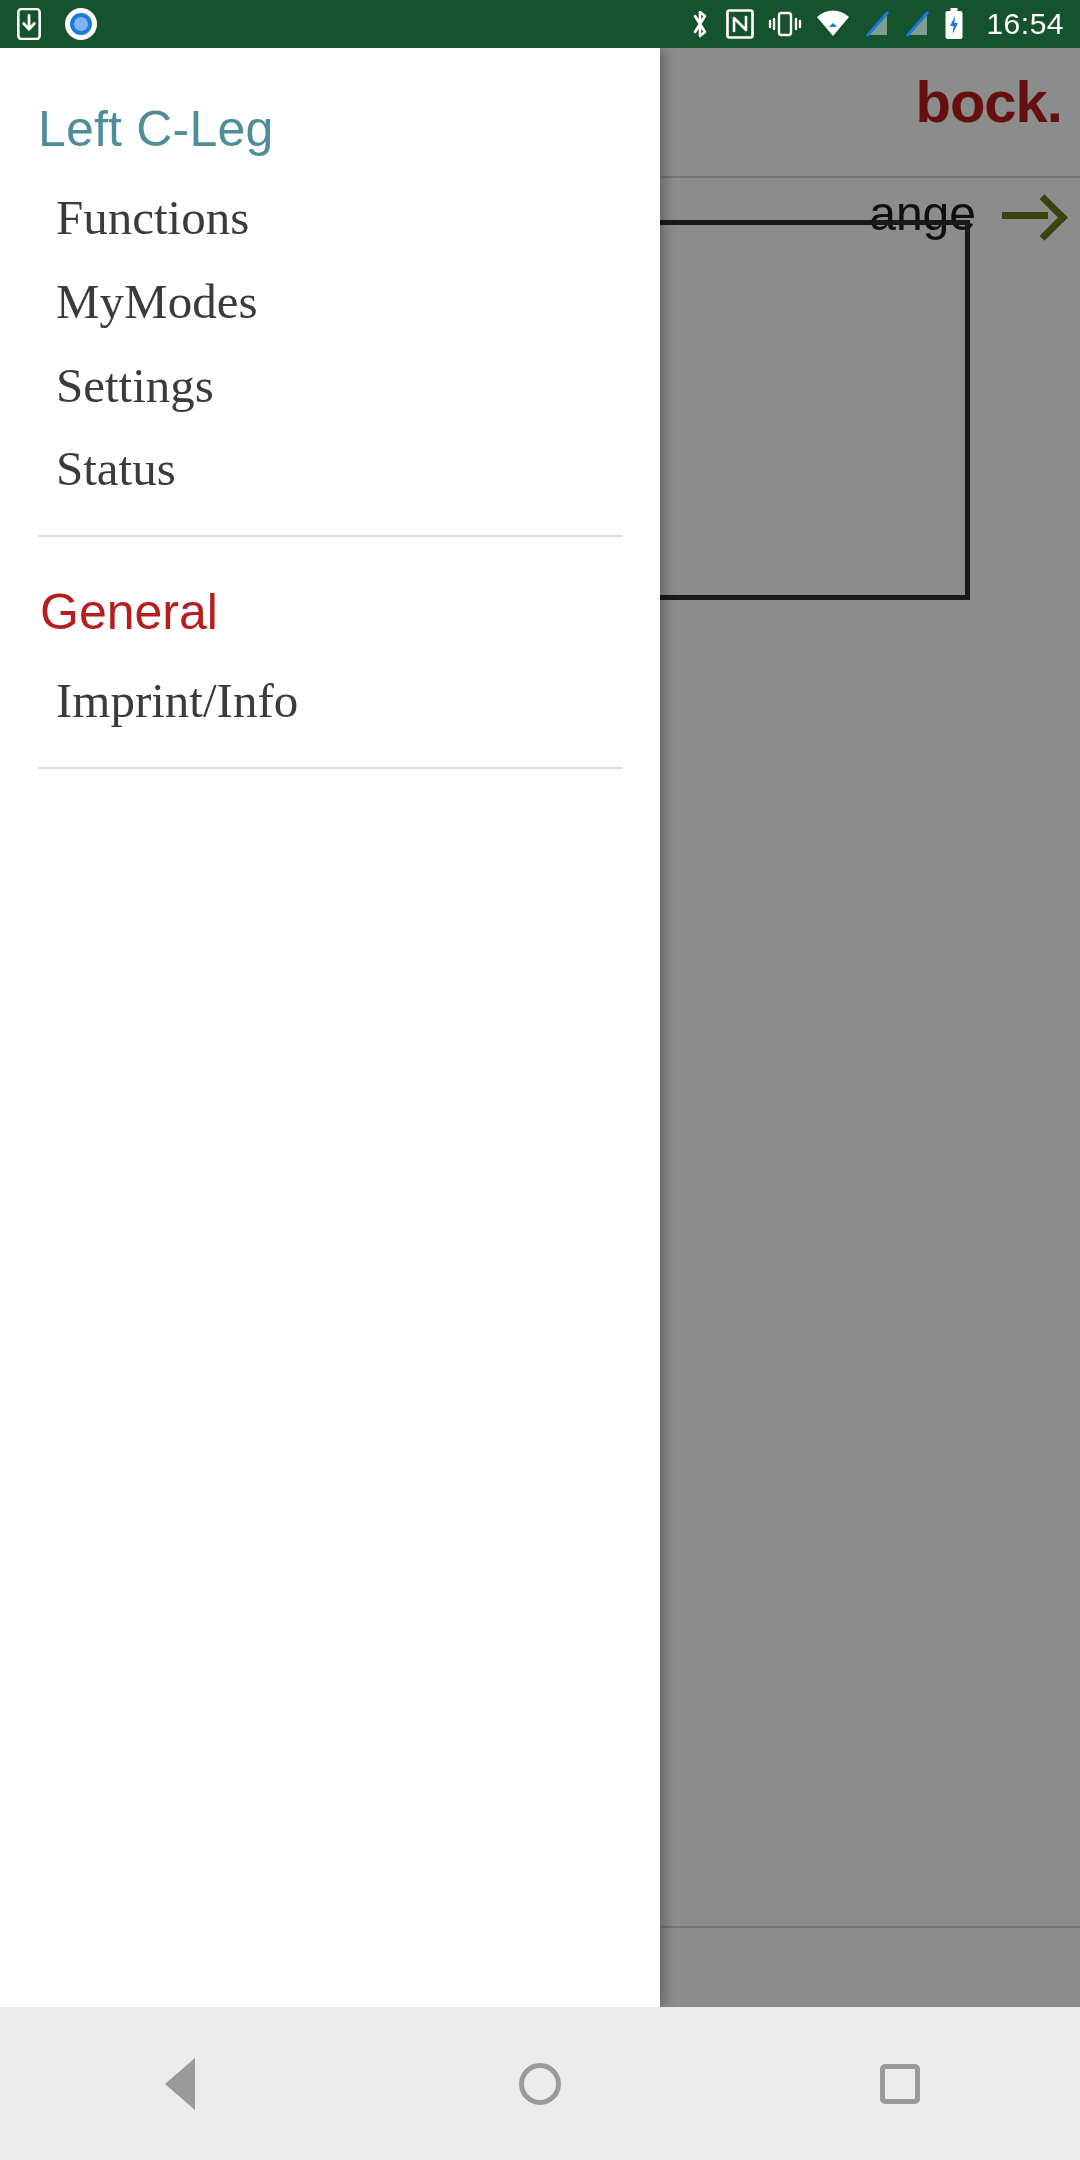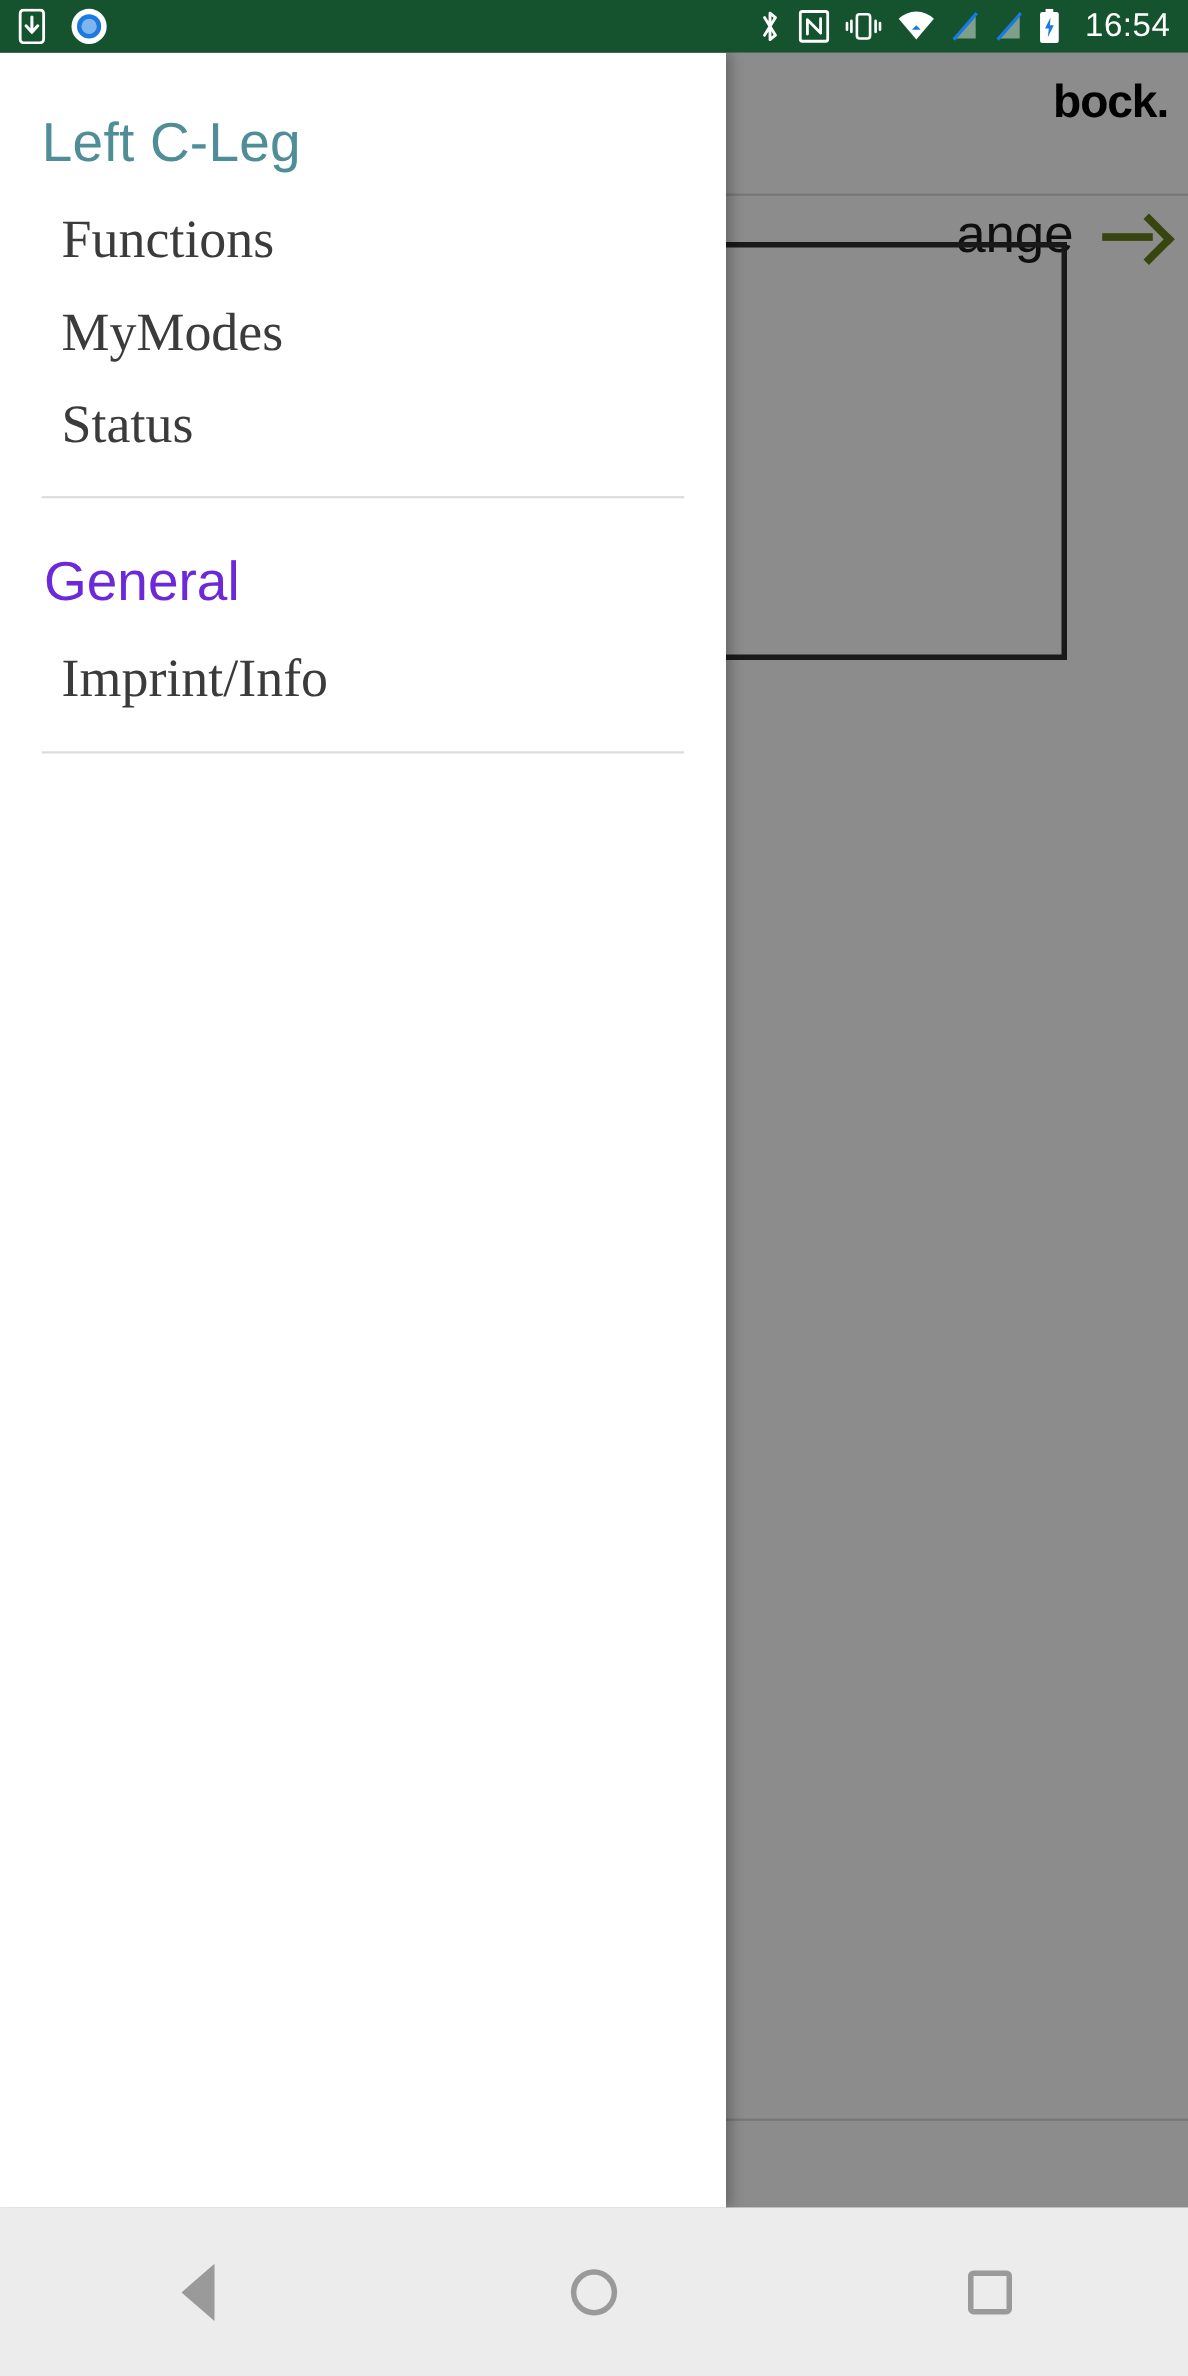--- a/index.html
+++ b/index.html
@@ -20,22 +20,22 @@
   #bg-app {
     position:absolute; left:0; top:48px;
     width:1080px; height:1959px;
     background:#ffffff;
   }
   #bg-app-inner { position:relative; width:100%; height:100%; }
 
   .bg-logo {
     position:absolute; right:18px; top:20px;
     font-family:"Liberation Sans", sans-serif;
-    font-weight:bold; font-size:42px;
-    color:#000000; letter-spacing:-1px;
+    font-weight:bold; font-size:58px;
+    color:#b91c1c; letter-spacing:-1px;
     white-space:nowrap;
   }
   .bg-rule { position:absolute; left:0; right:0; height:2px; background:#d8d8d8; }
   #bg-rule-1 { top:128px; }
   #bg-rule-2 { top:1878px; }
 
   .bg-change-row {
     position:absolute; right:16px; top:138px;
     display:flex; align-items:center; gap:26px;
     white-space:nowrap;
@@ -126,21 +126,21 @@
     font-size:49px; color:#3b3b3b;
     padding:13px 0 13px 56px;
     line-height:1.18;
   }
   .drawer-sep {
     height:2px; background:#dcdcdc;
     margin:24px 38px 0 38px;
   }
   .section-title {
     font-family:"Liberation Sans", sans-serif;
-    font-size:50px; color:#6d28d9;
+    font-size:50px; color:#b91c1c;
     padding:46px 0 0 40px;
   }
   .section-list { list-style:none; margin-top:18px; }
 
   
   #status-bar {
     position:absolute; left:0; top:0;
     width:1080px; height:48px;
     background:#14532d;
     display:flex; align-items:center;
@@ -216,20 +216,21 @@
   </div>
 
   <div id="scrim"></div>
 
   <div id="drawer">
     <div class="drawer-title">Left C-Leg</div>
 
     <ul class="drawer-list">
       <li class="drawer-item">Functions</li>
       <li class="drawer-item">MyModes</li>
+      <li class="drawer-item">Settings</li>
       <li class="drawer-item">Status</li>
     </ul>
 
     <div class="drawer-sep"></div>
 
     <div class="section-title">General</div>
 
     <ul class="section-list">
       <li class="drawer-item">Imprint/Info</li>
     </ul>

